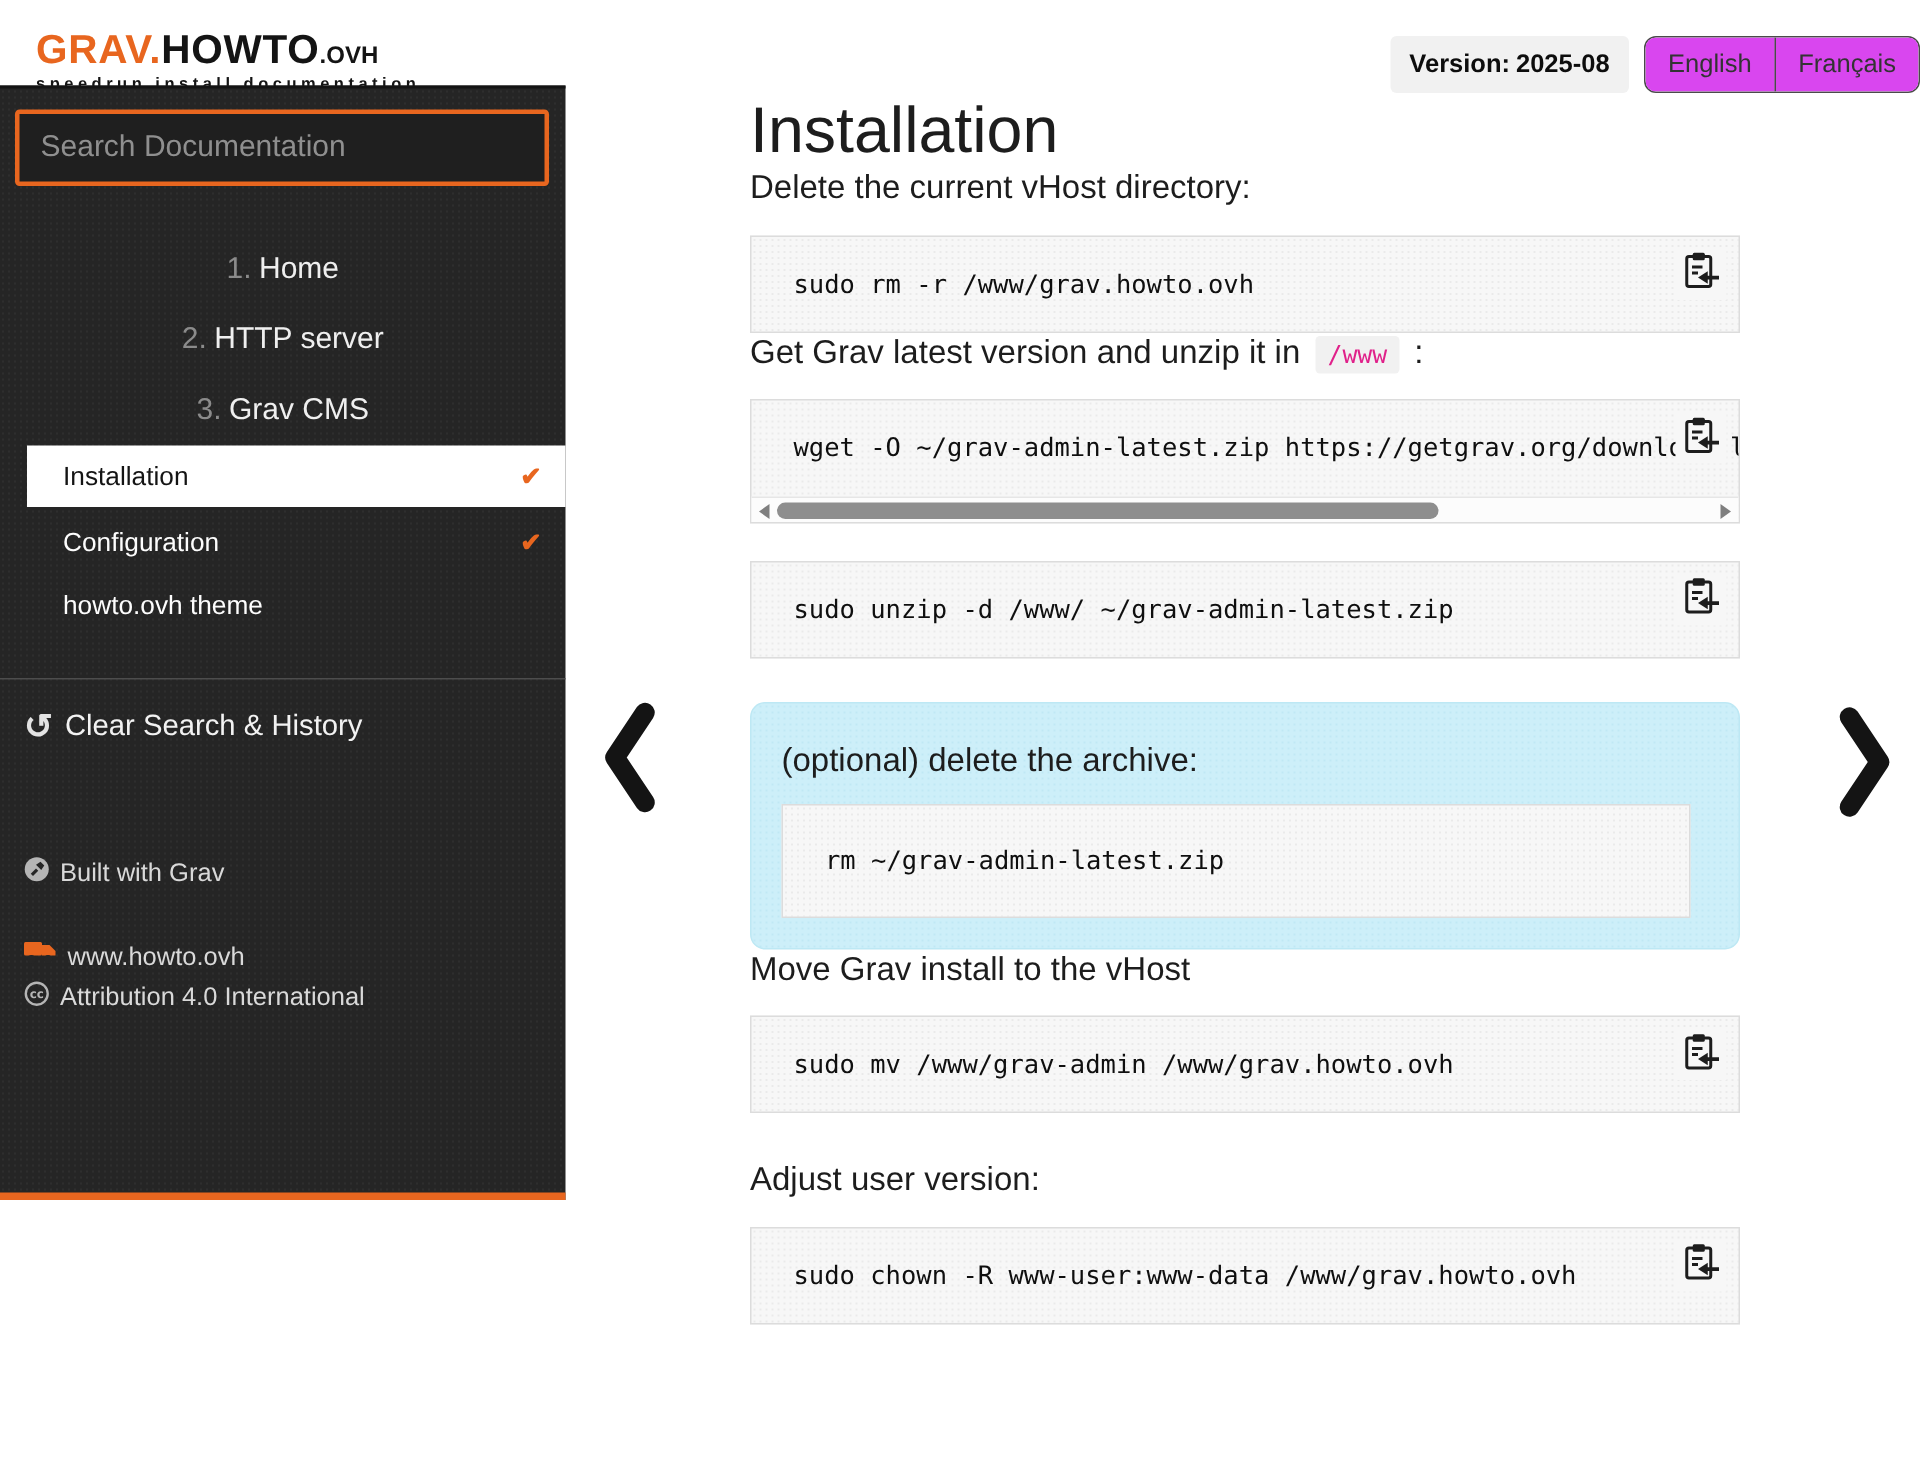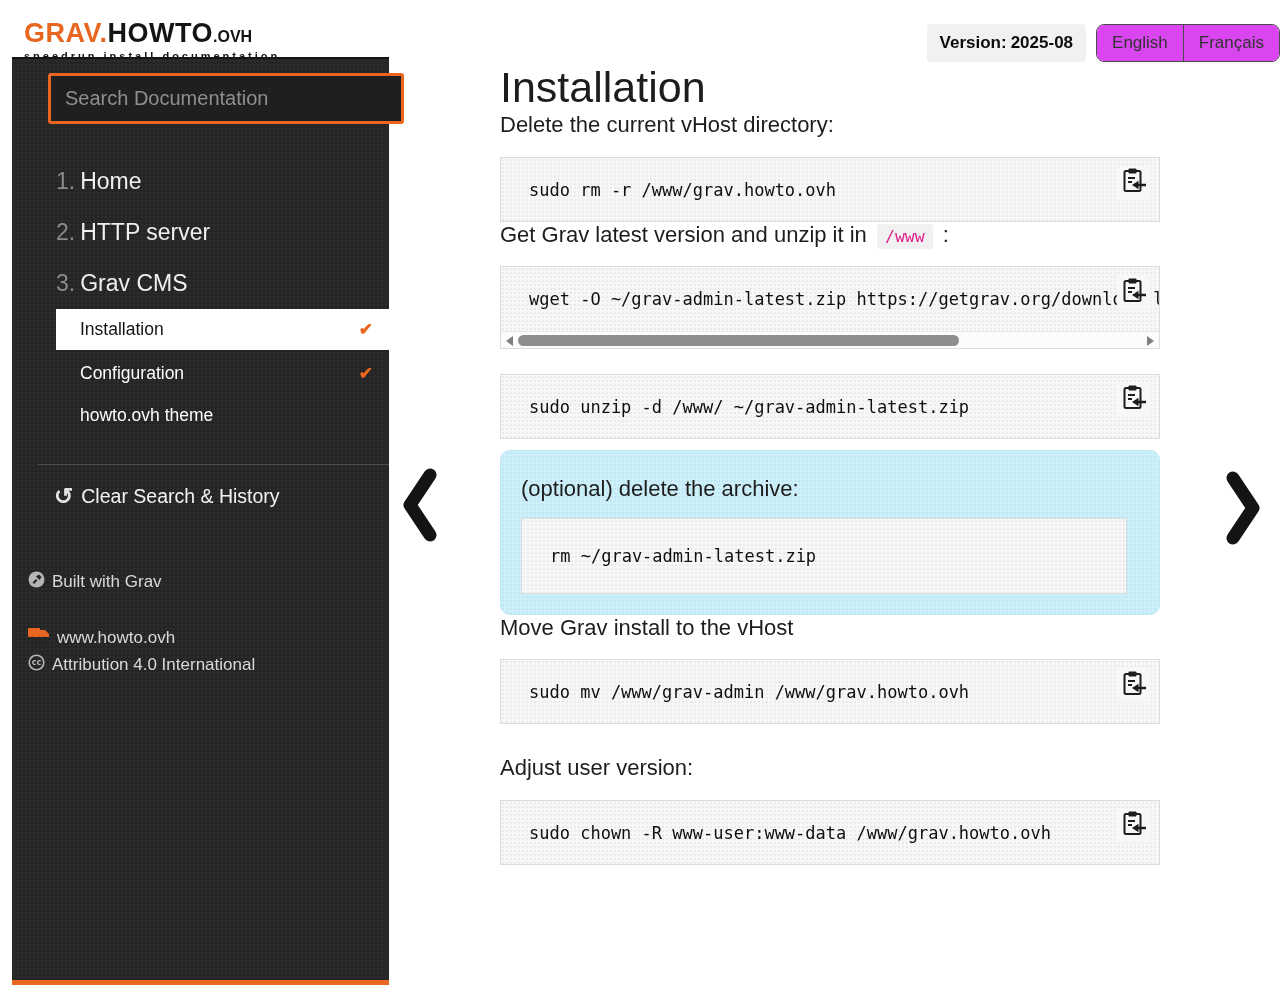--- a/index.html
+++ b/index.html
@@ -18,36 +18,35 @@
   .logo-ovh { color:#141414; font-size:16px; font-weight:700; }
   .tagline { font-size:11px; font-weight:700; letter-spacing:3px; color:#141414; margin-top:1px; }
   .header-right { position:absolute; right:14px; top:8px; display:flex; align-items:stretch; gap:10px; }
   .version-pill { background:#f1f1f1; border-radius:4px; padding:8px 13px; font-size:17px; font-weight:700; color:#0d0d0d; display:flex; align-items:center; gap:4px; }
   .lang-group { display:flex; border:1px solid #4a4a4a; border-radius:8px; overflow:hidden; background:#fff; }
   .lang-btn { border:none; background:#d946ef; padding:8px 15px; font-size:17px; color:#333; font-family:inherit; cursor:pointer; }
   .lang-btn + .lang-btn { border-left:1px solid #4a4a4a; }
 
   
   .sidebar {
-    position:absolute; left:12px; top:57px; width:377px; height:928px;
+    position:absolute; left:0; top:57px; width:377px; height:743px;
     background-color:#252525;
     background-image:radial-gradient(#2e2e2e 1px, transparent 1px);
     background-size:4px 4px;
     border-top:2px solid #141414;
     border-bottom:5px solid #e8661f;
-    padding-left:26px;
   }
   .search {
     display:block; width:356px; margin:14px 10px 0 10px; padding:11px 14px;
     background:#1f1f1f; border:3px solid #e8661f; border-radius:3px;
     color:#cfcfcf; font-size:20px; font-family:inherit; outline:none;
   }
   .search::placeholder { color:#8f8f8f; }
   .nav { margin-top:32px; }
-  .nav-item { padding:12px 18px; font-size:23px; color:#efefef; cursor:pointer; }
+  .nav-item { padding:12px 18px; font-size:20px; color:#efefef; cursor:pointer;text-align:center; }
   .nav-item .num { color:#8b8b8b; margin-right:5px; }
   .subnav { margin-top:0; }
   .sub-item { position:relative; margin:0 0 5px 18px; padding:8px 40px 8px 24px; font-size:17.5px; color:#fdfdfd; cursor:pointer; }
   .sub-item .check { position:absolute; right:16px; top:8px; color:#e8661f; font-weight:700; font-size:17px; }
   .sub-item.active { background:#fff; color:#141414; padding-top:10px; padding-bottom:10px; }
   .sub-item.active .check { top:10px; }
   .side-divider { border-top:1px solid #4d4d4d; margin-top:30px; }
   .clear-history { display:flex; align-items:center; gap:8px; margin:20px 0 0 16px; color:#f2f2f2; font-size:19.5px; cursor:pointer; }
   .history-glyph { font-size:23px; line-height:1; color:#e3e3e3; font-weight:700; }
   .side-footer { position:absolute; left:16px; top:512px; }
@@ -79,21 +78,21 @@
     font-family:"DejaVu Sans Mono", monospace; font-size:16.5px; color:#e0218a;
     background:#f1f1f1; border-radius:3px; padding:3px 8px; margin:0 4px;
   }
   .hscroll { position:relative; height:17px; border-top:1px solid #e6e6e6; background:#fcfcfc; }
   .hscroll .thumb { position:absolute; left:17px; top:3px; width:67%; height:11px; background:#8e8e8e; border-radius:6px; cursor:pointer; }
   .scroll-arrow { position:absolute; top:4px; width:0; height:0; border-top:5px solid transparent; border-bottom:5px solid transparent; cursor:pointer; }
   .scroll-arrow.left { left:5px; border-right:7px solid #7f7f7f; }
   .scroll-arrow.right { right:5px; border-left:7px solid #7f7f7f; }
 
   .callout {
-    margin-top:11px; border-radius:10px; border:1px solid #bde8f4;
+    margin-top:29px; border-radius:10px; border:1px solid #bde8f4;
     background-color:#cdeff9;
     background-image:radial-gradient(#c0e8f4 1px, transparent 1px);
     background-size:4px 4px;
     padding:25px 32px 20px 20px;
   }
   .callout p.sec { margin:0 0 16px 0; }
   .callout .code { margin-top:0; }
   .callout .code pre { padding:27px 28px 25px 28px; }
 
   

